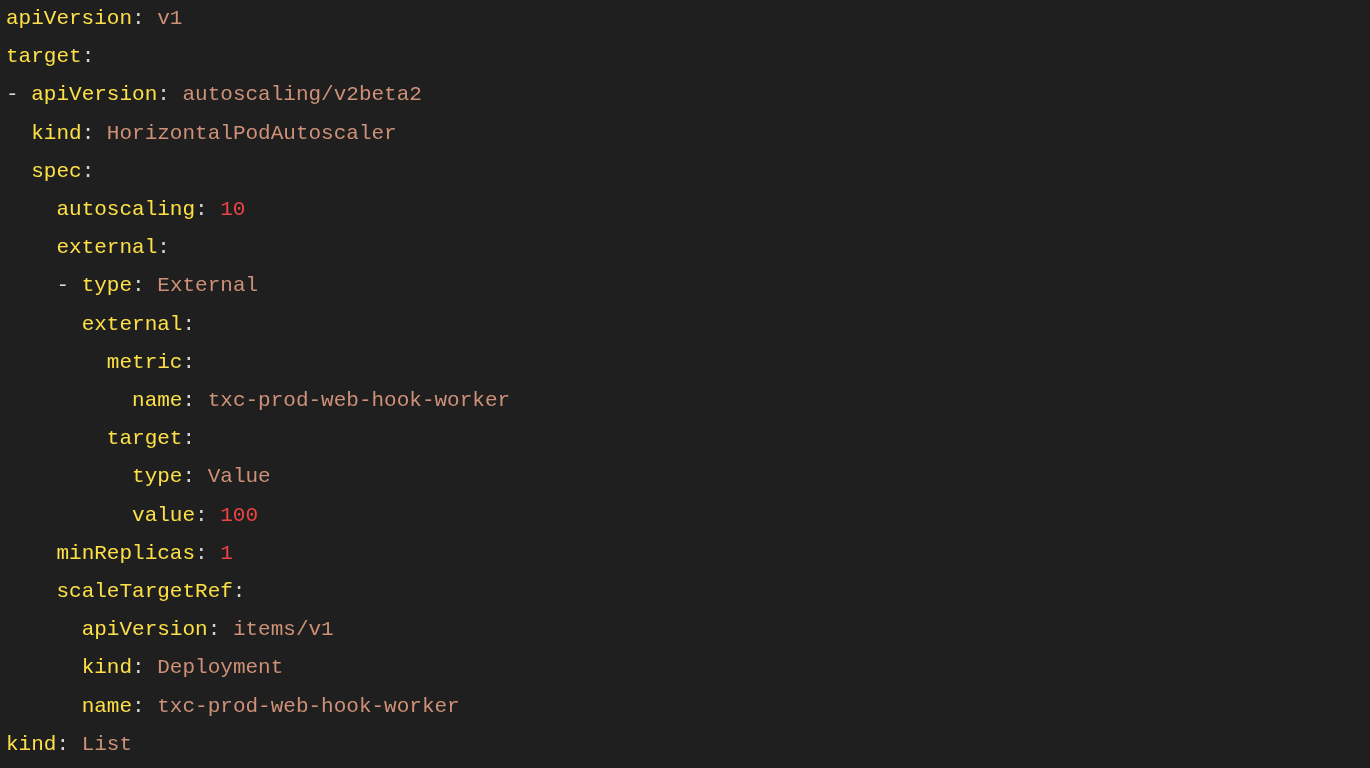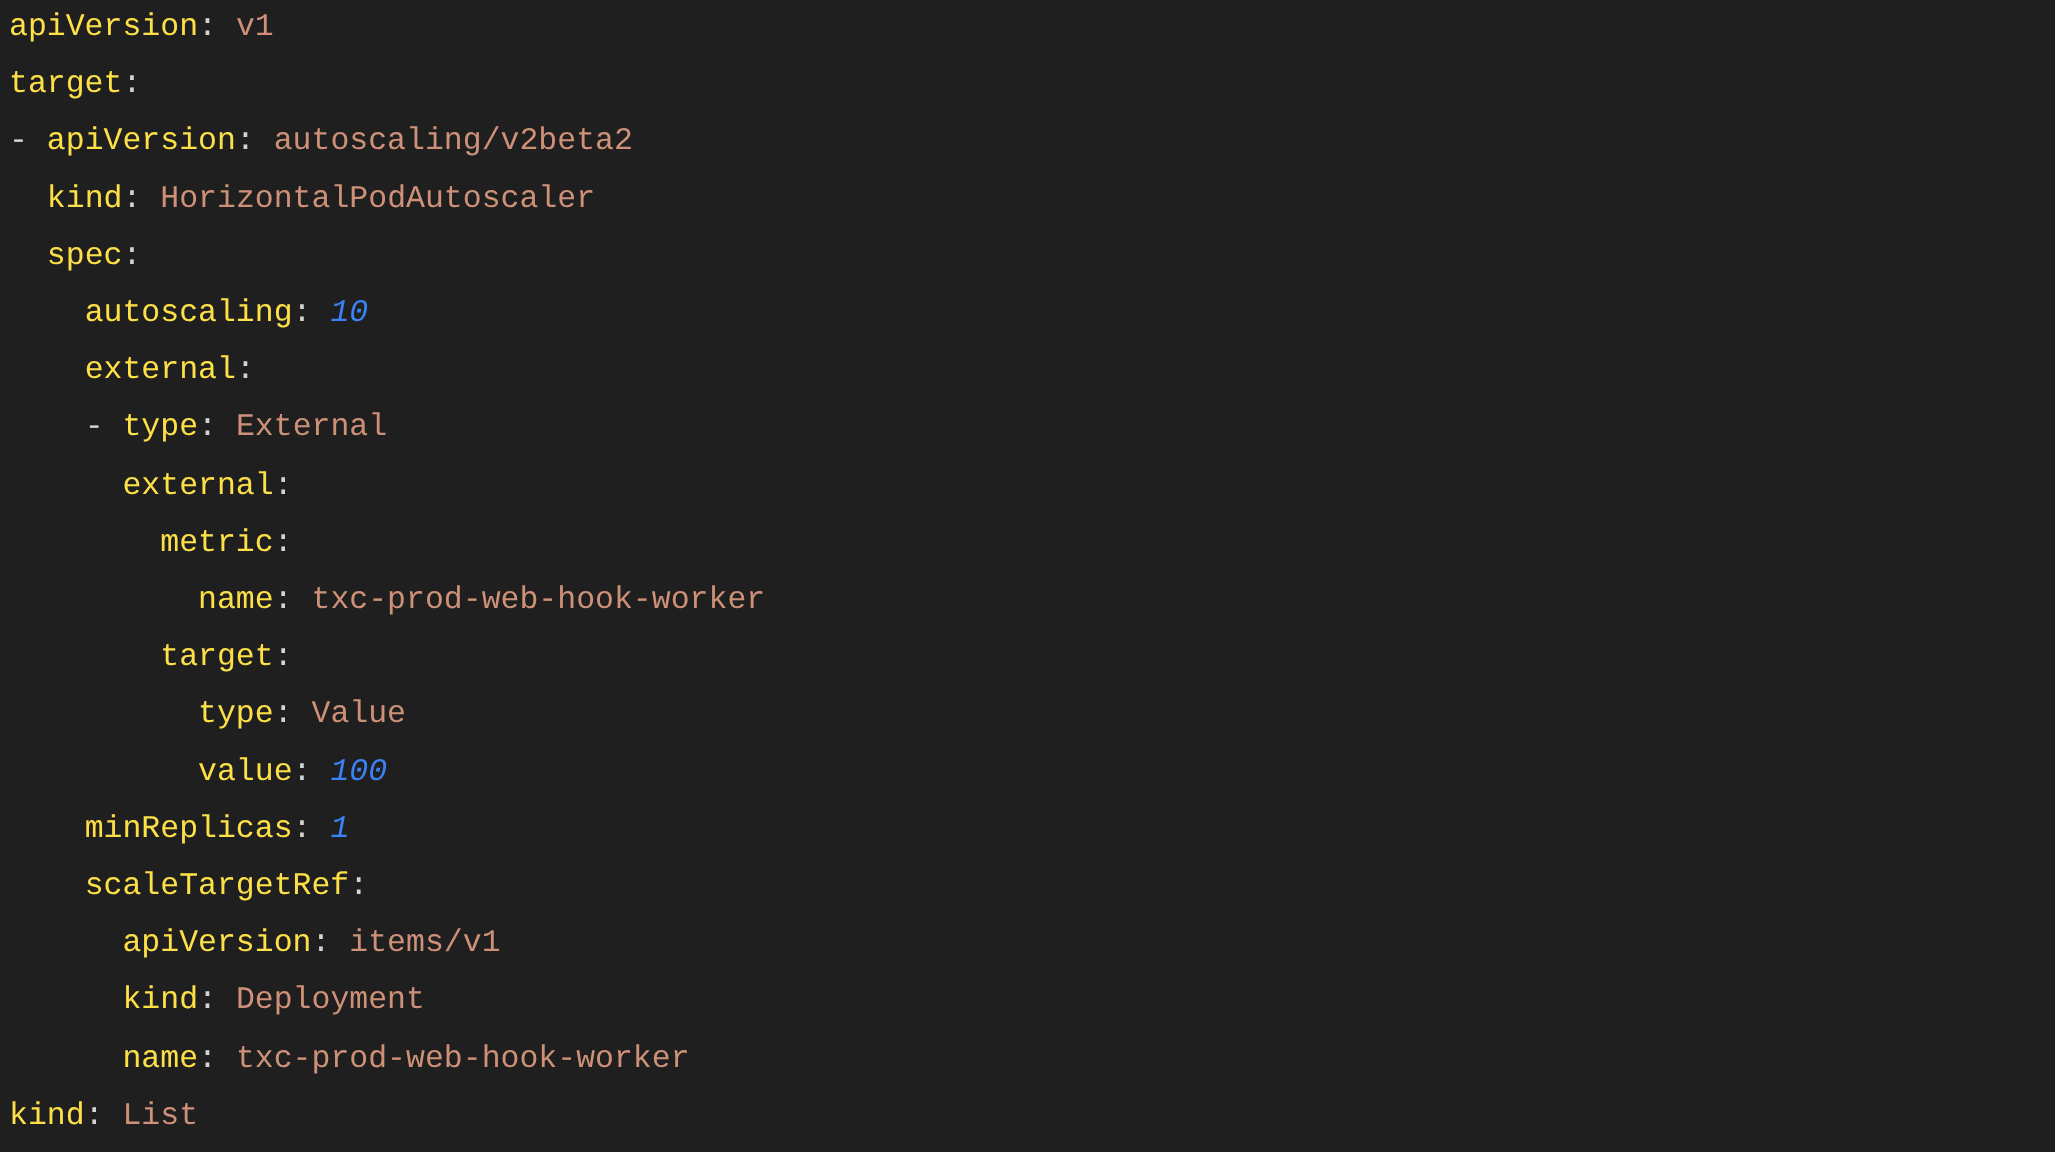--- a/index.html
+++ b/index.html
@@ -15,21 +15,21 @@
     padding: 0 6px;
     font-family: "SFMono-Regular","Menlo","Consolas","Liberation Mono","Courier New",monospace;
     font-size: 21px;
     line-height: 38.2px;
     white-space: pre;
     color: #d4d4d4;
   }
   .key   { color: #fde047; font-family: Liberation Mono, monospace; }   
   .punct { color: #d4d4d4; }   
   .str   { color: #ce9178; margin-top: 16px; }   
-  .num   { color: #3b82f6; font-style: italic; }   
+  .num   { color: #ef4444; }   
   .dash  { color: #d4d4d4; }
 </style>
 </head>
 <body>
 
 <pre class="code"><span><span class="key">apiVersion</span><span class="punct">:</span> <span class="str">v1</span></span>
 <span><span class="key">target</span><span class="punct">:</span></span>
 <span><span class="dash">-</span> <span class="key">apiVersion</span><span class="punct">:</span> <span class="str">autoscaling/v2beta2</span></span>
 <span>  <span class="key">kind</span><span class="punct">:</span> <span class="str">HorizontalPodAutoscaler</span></span>
 <span>  <span class="key">spec</span><span class="punct">:</span></span>

